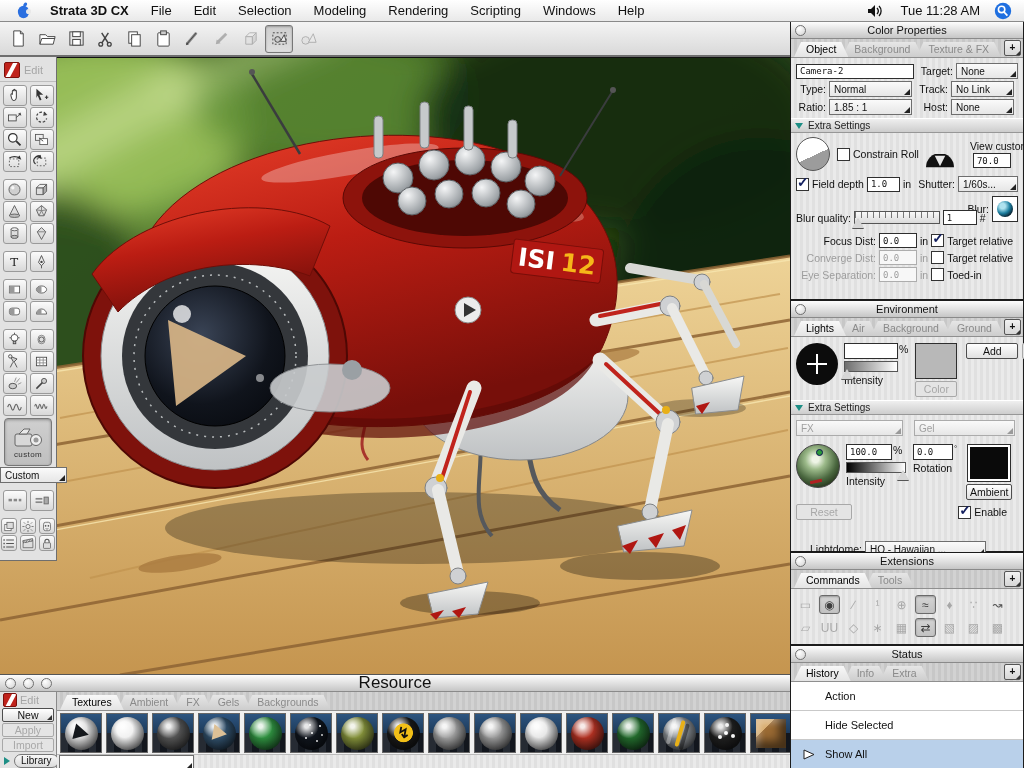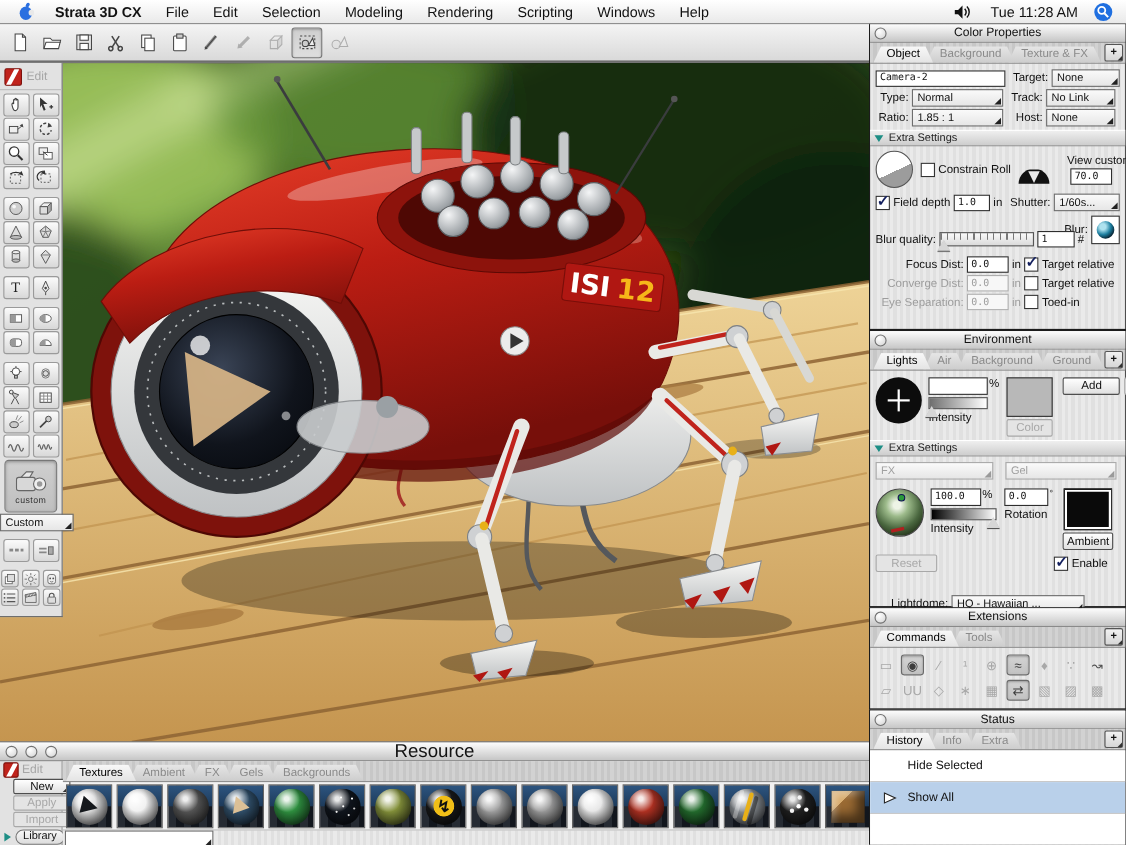--- a/index.html
+++ b/index.html
@@ -109,21 +109,21 @@
   .srow.sel .flag{visibility:visible;}
   
   .resource{position:absolute;left:0;top:674px;width:790px;height:94px;background:#dedede;border-top:1px solid #555;z-index:25;
      box-sizing:border-box;}
   .rtitle{height:16px;background:linear-gradient(#fdfdfd,#c6c6c6);border-bottom:1px solid #8a8a8a;position:relative;
      display:flex;align-items:center;justify-content:center;font-size:17px;}
   .rcircles{position:absolute;left:5px;top:3px;display:flex;gap:7px;}
   .rcircles i{width:9px;height:9px;border:1px solid #707070;border-radius:50%;background:radial-gradient(circle at 35% 30%,#fff,#d2d2d2);display:block}
   .rbody{display:flex;height:78px;}
   .rside{width:57px;flex:none;background:#e2e2e2;border-right:1px solid #8a8a8a;padding:1px 2px;box-sizing:border-box;}
-  .rside .btn{width:52px;margin:1px 10px;height:14px;font-size:10.5px;line-height:11px;position:relative;}
+  .rside .btn{width:52px;margin:1px 0;height:14px;font-size:10.5px;line-height:11px;position:relative;}
   .rside .btn.corner:after{content:"";position:absolute;right:1px;bottom:1px;border-left:5px solid transparent;border-bottom:5px solid #333;}
   .librow{display:flex;align-items:center;margin-top:2px;}
   .libbtn{border:1px solid #777;border-radius:7px;background:linear-gradient(#f8f8f8,#dcdcdc);font-size:10px;padding:0 6px;height:12px;line-height:12px;}
   .rmain{flex:1;display:flex;flex-direction:column;overflow:hidden;background:repeating-linear-gradient(90deg,#eaeaea 0 3px,#e0e0e0 3px 6px);}
   .thumbstrip{height:44px;display:flex;align-items:center;padding-left:3px;overflow:hidden;background:#f1f1f1;border-bottom:1px solid #bbb;}
   .thumb{width:42px;height:40px;margin-right:4px;flex:none;position:relative;overflow:hidden;border:1px solid #666;box-sizing:border-box;
      background:repeating-linear-gradient(90deg,#262b33 0 7px,#12161d 7px 14px);}
   .thumb:before{content:"";position:absolute;left:0;top:0;right:0;height:52%;background:linear-gradient(180deg,#2d5580,#1d3a5a);}
   .tball{position:absolute;left:4px;top:3px;width:33px;height:33px;border-radius:50%;
      background:radial-gradient(circle at 35% 28%,rgba(255,255,255,.9) 0 6%,rgba(255,255,255,0) 38%),
@@ -935,20 +935,26 @@
       <span class="tab active">History</span>
       <span class="tab">Info</span>
       <span class="tab">Extra</span>
       <span class="plus">+</span>
     </div>
     <div class="slist">
       <div class="srow">
         <svg class="flag" viewBox="0 0 14 11">
             <path d="M1,1 L11,5.5 L1,10 Z" fill="#fff" stroke="#222"></path>
           </svg>
+        <span>Action</span>
+      </div>
+      <div class="srow">
+        <svg class="flag" viewBox="0 0 14 11">
+            <path d="M1,1 L11,5.5 L1,10 Z" fill="#fff" stroke="#222"></path>
+          </svg>
         <span>Hide Selected</span>
       </div>
       <div class="srow sel">
         <svg class="flag" viewBox="0 0 14 11">
             <path d="M1,1 L11,5.5 L1,10 Z" fill="#fff" stroke="#222"></path>
           </svg>
         <span>Show All</span>
       </div>
     </div>
   </section>

